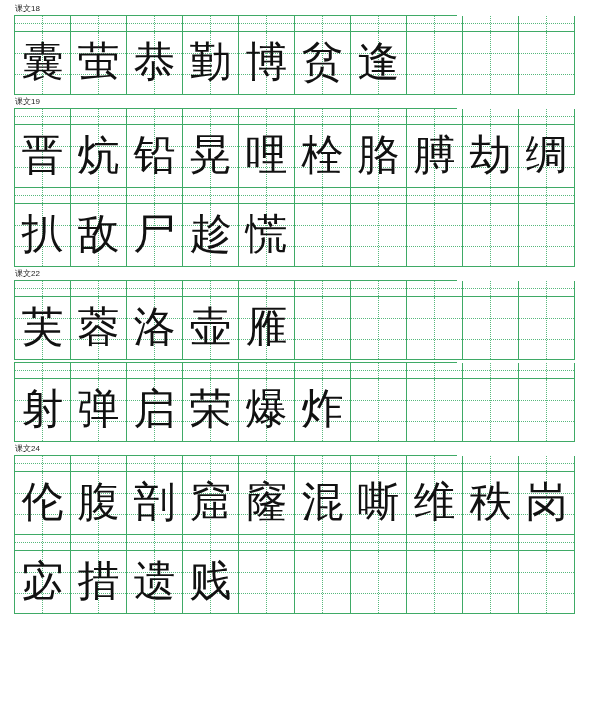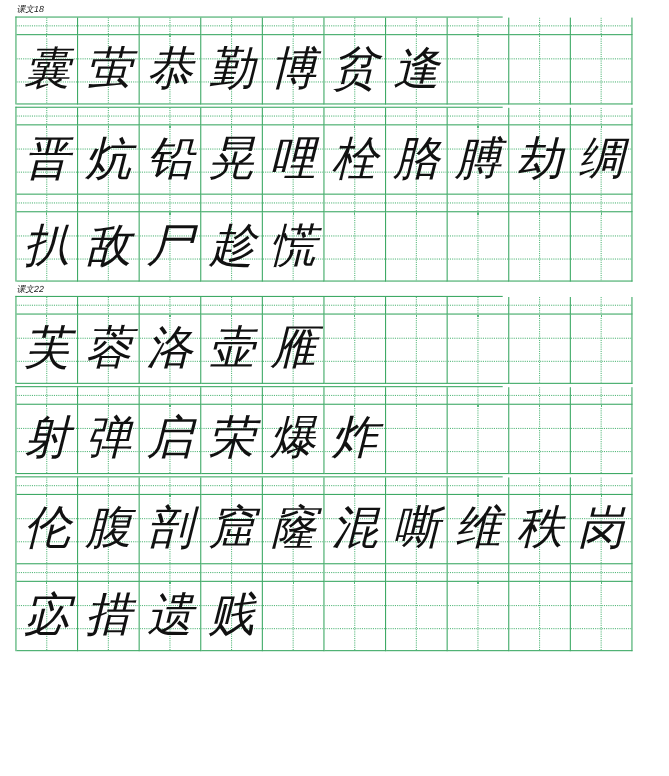--- a/index.html
+++ b/index.html
@@ -12,21 +12,20 @@
     height: 705px;
     font-family: "Liberation Sans", sans-serif;
     overflow: hidden;
   }
   #page {
     position: relative;
     width: 487px;
     height: 705px;
     box-sizing: border-box;
     padding: 4px 30px 0 14px;
-    font-style: italic;
   }
   .section {
     margin-bottom: 2px;
   }
   .section-label {
     font-size: 8px;
     line-height: 10px;
     color: #222222;
     padding-left: 1px;
     margin-bottom: 1px;
@@ -224,20 +223,21 @@
           <div class="cell">
             <div class="h1"></div>
             <div class="h2"></div>
             <div class="v1"></div>
             <div class="glyph"></div>
           </div>
         </div>
       </div>
     </div>
     <div class="section">
+      <div class="section-label">课文19</div>
       <div class="grid">
         <div class="band">
           <div class="bcell">
             <div class="bh"></div>
             <div class="bv"></div>
           </div>
           <div class="bcell">
             <div class="bh"></div>
             <div class="bv"></div>
           </div>
@@ -653,20 +653,21 @@
           <div class="cell">
             <div class="h1"></div>
             <div class="h2"></div>
             <div class="v1"></div>
             <div class="glyph"></div>
           </div>
         </div>
       </div>
     </div>
     <div class="section">
+      <div class="section-label">课文24</div>
       <div class="grid">
         <div class="band">
           <div class="bcell">
             <div class="bh"></div>
             <div class="bv"></div>
           </div>
           <div class="bcell">
             <div class="bh"></div>
             <div class="bv"></div>
           </div>

